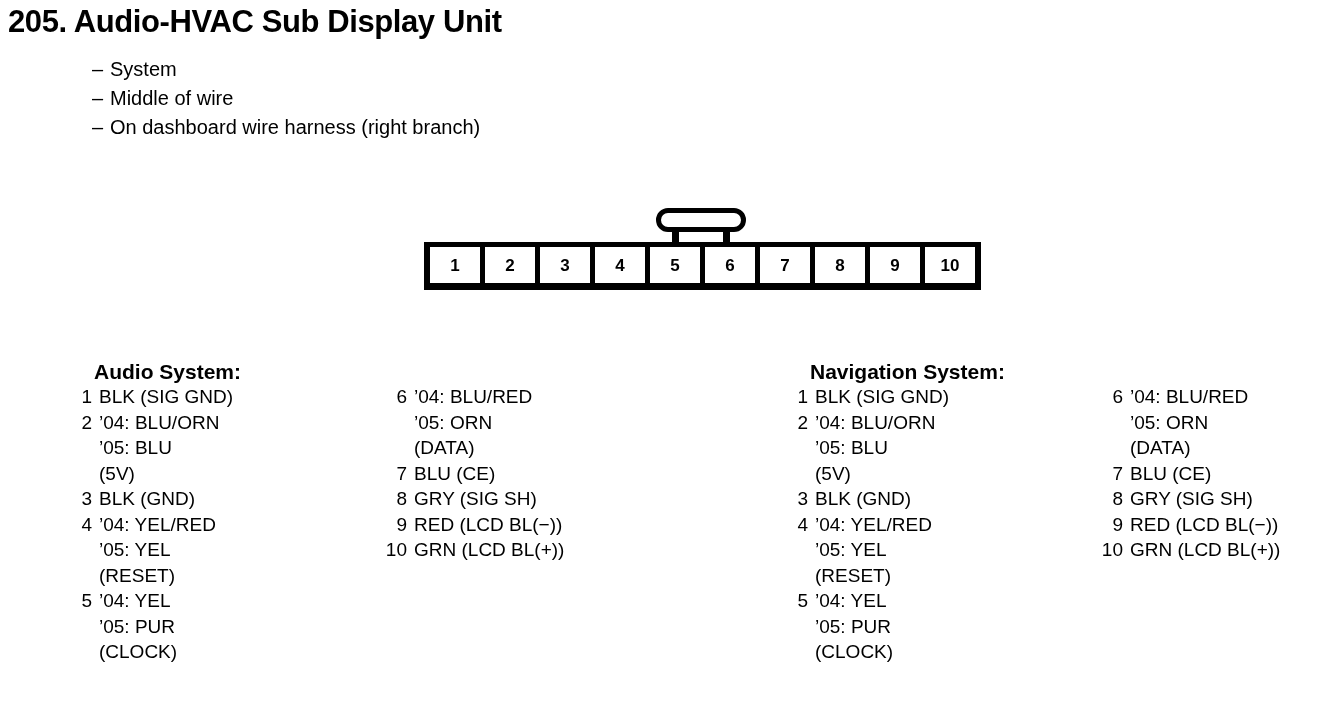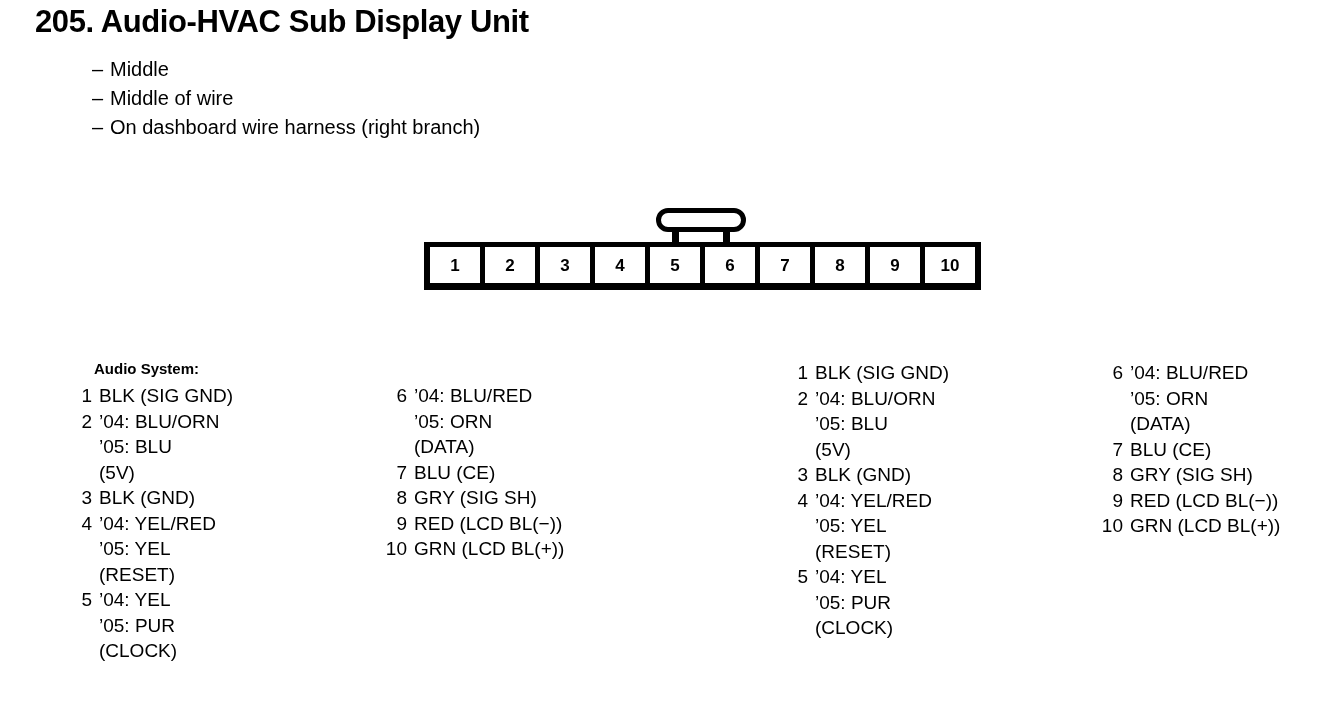--- a/index.html
+++ b/index.html
@@ -18,21 +18,20 @@
 
   
   #page-title {
     position: absolute;
     left: 8px;
     top: 4px;
     font-size: 31px;
     font-weight: bold;
     letter-spacing: -0.4px;
     white-space: nowrap;
-    margin-left: 27px;
   }
 
   
   #notes {
     position: absolute;
     left: 92px;
     top: 55px;
     font-size: 20px;
     line-height: 29px;
   }
@@ -108,24 +107,23 @@
 
   
   .system-block {
     position: absolute;
     top: 360px;
   }
   #audio-system      { left: 70px; }
   #navigation-system { left: 786px; }
 
   .system-heading {
-    font-size: 15px;
+    font-size: 21px;
     font-weight: bold;
     margin-left: 24px;
-    margin-bottom: 6px;
     white-space: nowrap;
   }
   .columns {
     display: flex;
   }
   .pin-column {
     font-size: 19px;
     line-height: 25.5px;
   }
   .pin-column.col-right {
@@ -153,21 +151,21 @@
   }
 </style>
 </head>
 <body>
 
 <div id="page-title">205. Audio-HVAC Sub Display Unit</div>
 
 <div id="notes">
     <div class="note-row">
       <span class="note-dash">–</span>
-      <span>Middle</span>
+      <span>System</span>
     </div>
     <div class="note-row">
       <span class="note-dash">–</span>
       <span>Middle of wire</span>
     </div>
     <div class="note-row">
       <span class="note-dash">–</span>
       <span>On dashboard wire harness (right branch)</span>
     </div>
   </div>
@@ -263,20 +261,21 @@
         <div class="pin-entry">
           <span class="pin-num">10</span>
           <span class="pin-lines">
             <span class="pin-line">GRN (LCD BL(+))</span>
           </span>
         </div>
       </div>
     </div>
   </div>
 <div class="system-block" id="navigation-system">
+    <div class="system-heading">Navigation System:</div>
     <div class="columns">
       <div class="pin-column col-left">
         <div class="pin-entry">
           <span class="pin-num">1</span>
           <span class="pin-lines">
             <span class="pin-line">BLK (SIG GND)</span>
           </span>
         </div>
         <div class="pin-entry">
           <span class="pin-num">2</span>

